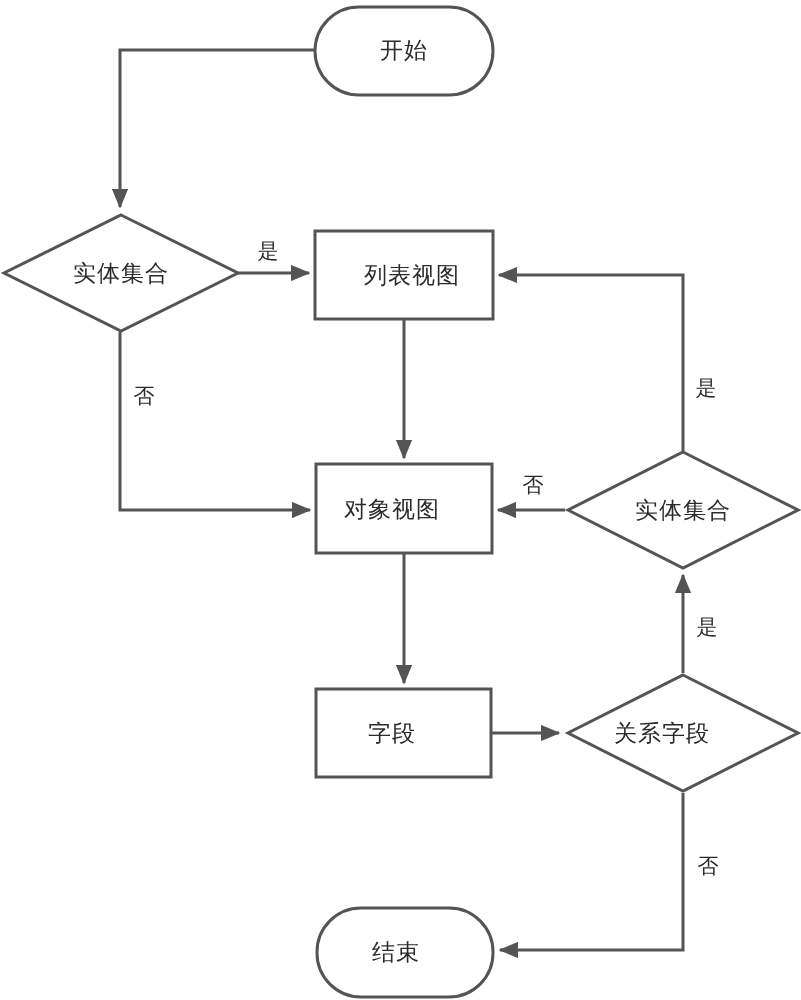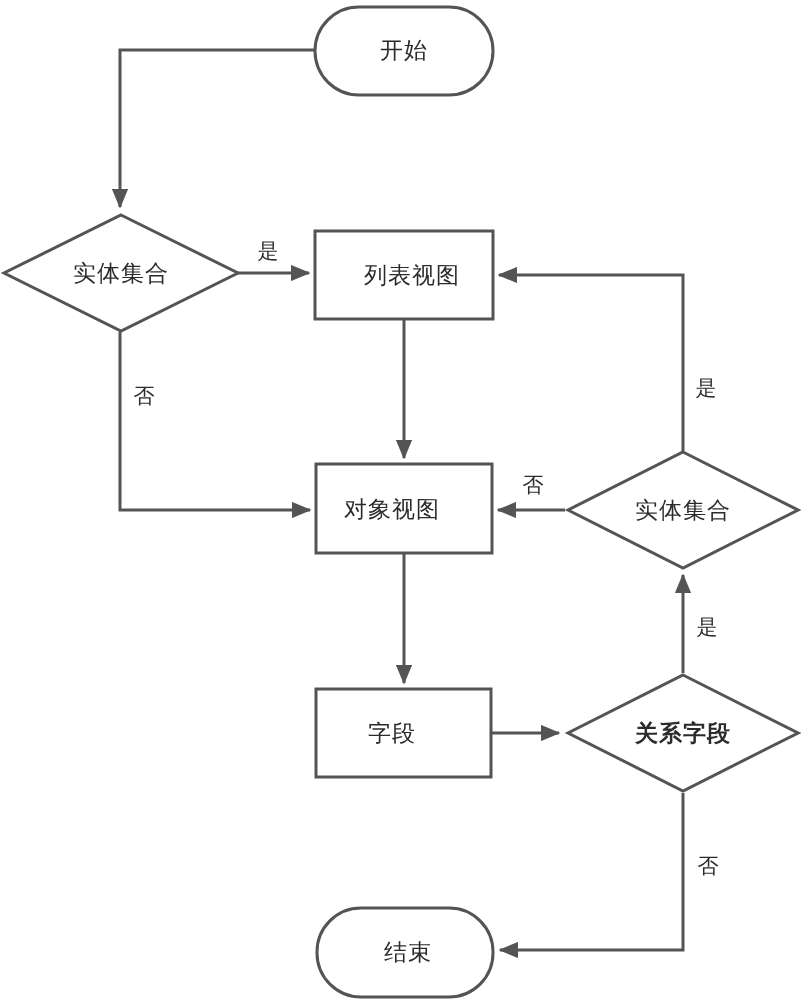--- a/index.html
+++ b/index.html
@@ -36,22 +36,22 @@
     font-size: 21px;
     white-space: nowrap;
   }
   
   .pos-start        { left: 404px; top: 50px;  }
   .pos-entity-left  { left: 121px; top: 273px; }
   .pos-list-view    { left: 404px; top: 275px; margin-left: 8px; }
   .pos-object-view  { left: 392px; top: 509px; }
   .pos-entity-right { left: 683px; top: 510px; }
   .pos-field        { left: 392px; top: 733px; }
-  .pos-relation     { left: 683px; top: 733px; font-weight: bold; }
-  .pos-end          { left: 408px; top: 952px; text-align: center; }
+  .pos-relation     { left: 662px; top: 733px; }
+  .pos-end          { left: 396px; top: 952px; text-align: center; }
   
   .pos-lbl-left-yes     { left: 268px; top: 251px; }
   .pos-lbl-left-no      { left: 144px; top: 396px; }
   .pos-lbl-right-up-yes { left: 706px; top: 388px; }
   .pos-lbl-right-no     { left: 533px; top: 485px; }
   .pos-lbl-relation-yes { left: 707px; top: 627px; }
   .pos-lbl-relation-no  { left: 708px; top: 866px; }
 </style>
 </head>
 <body>

